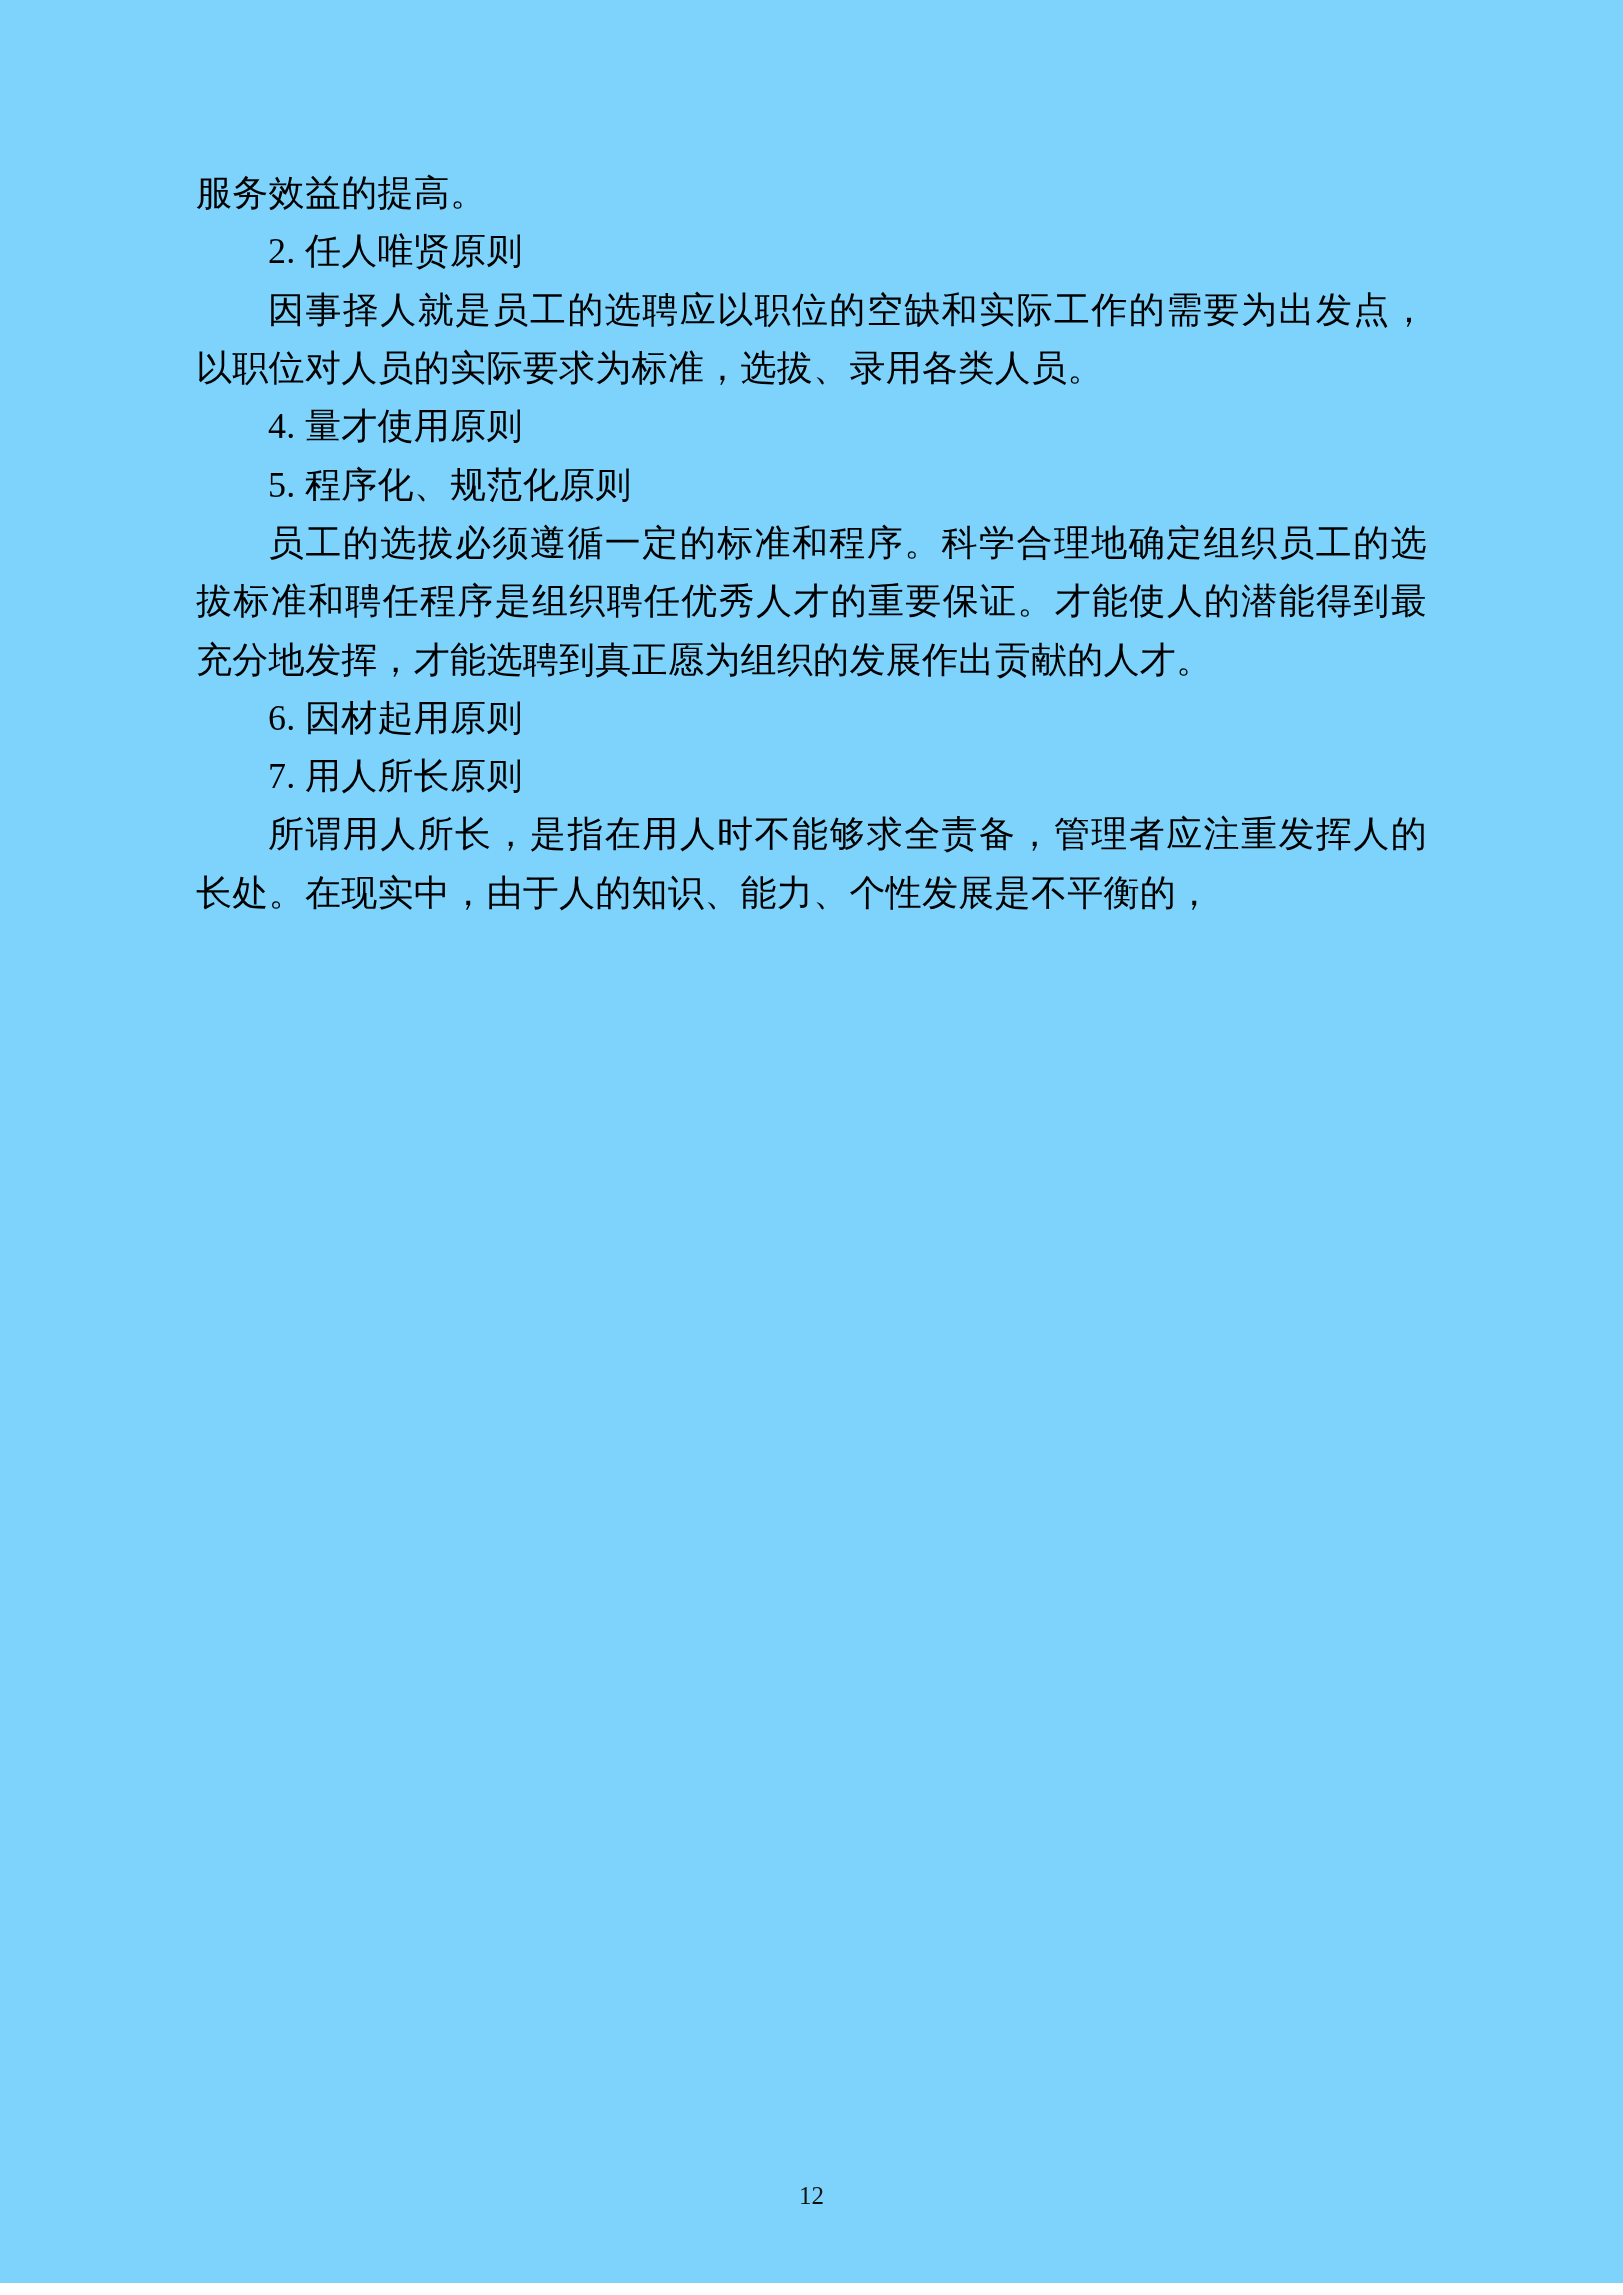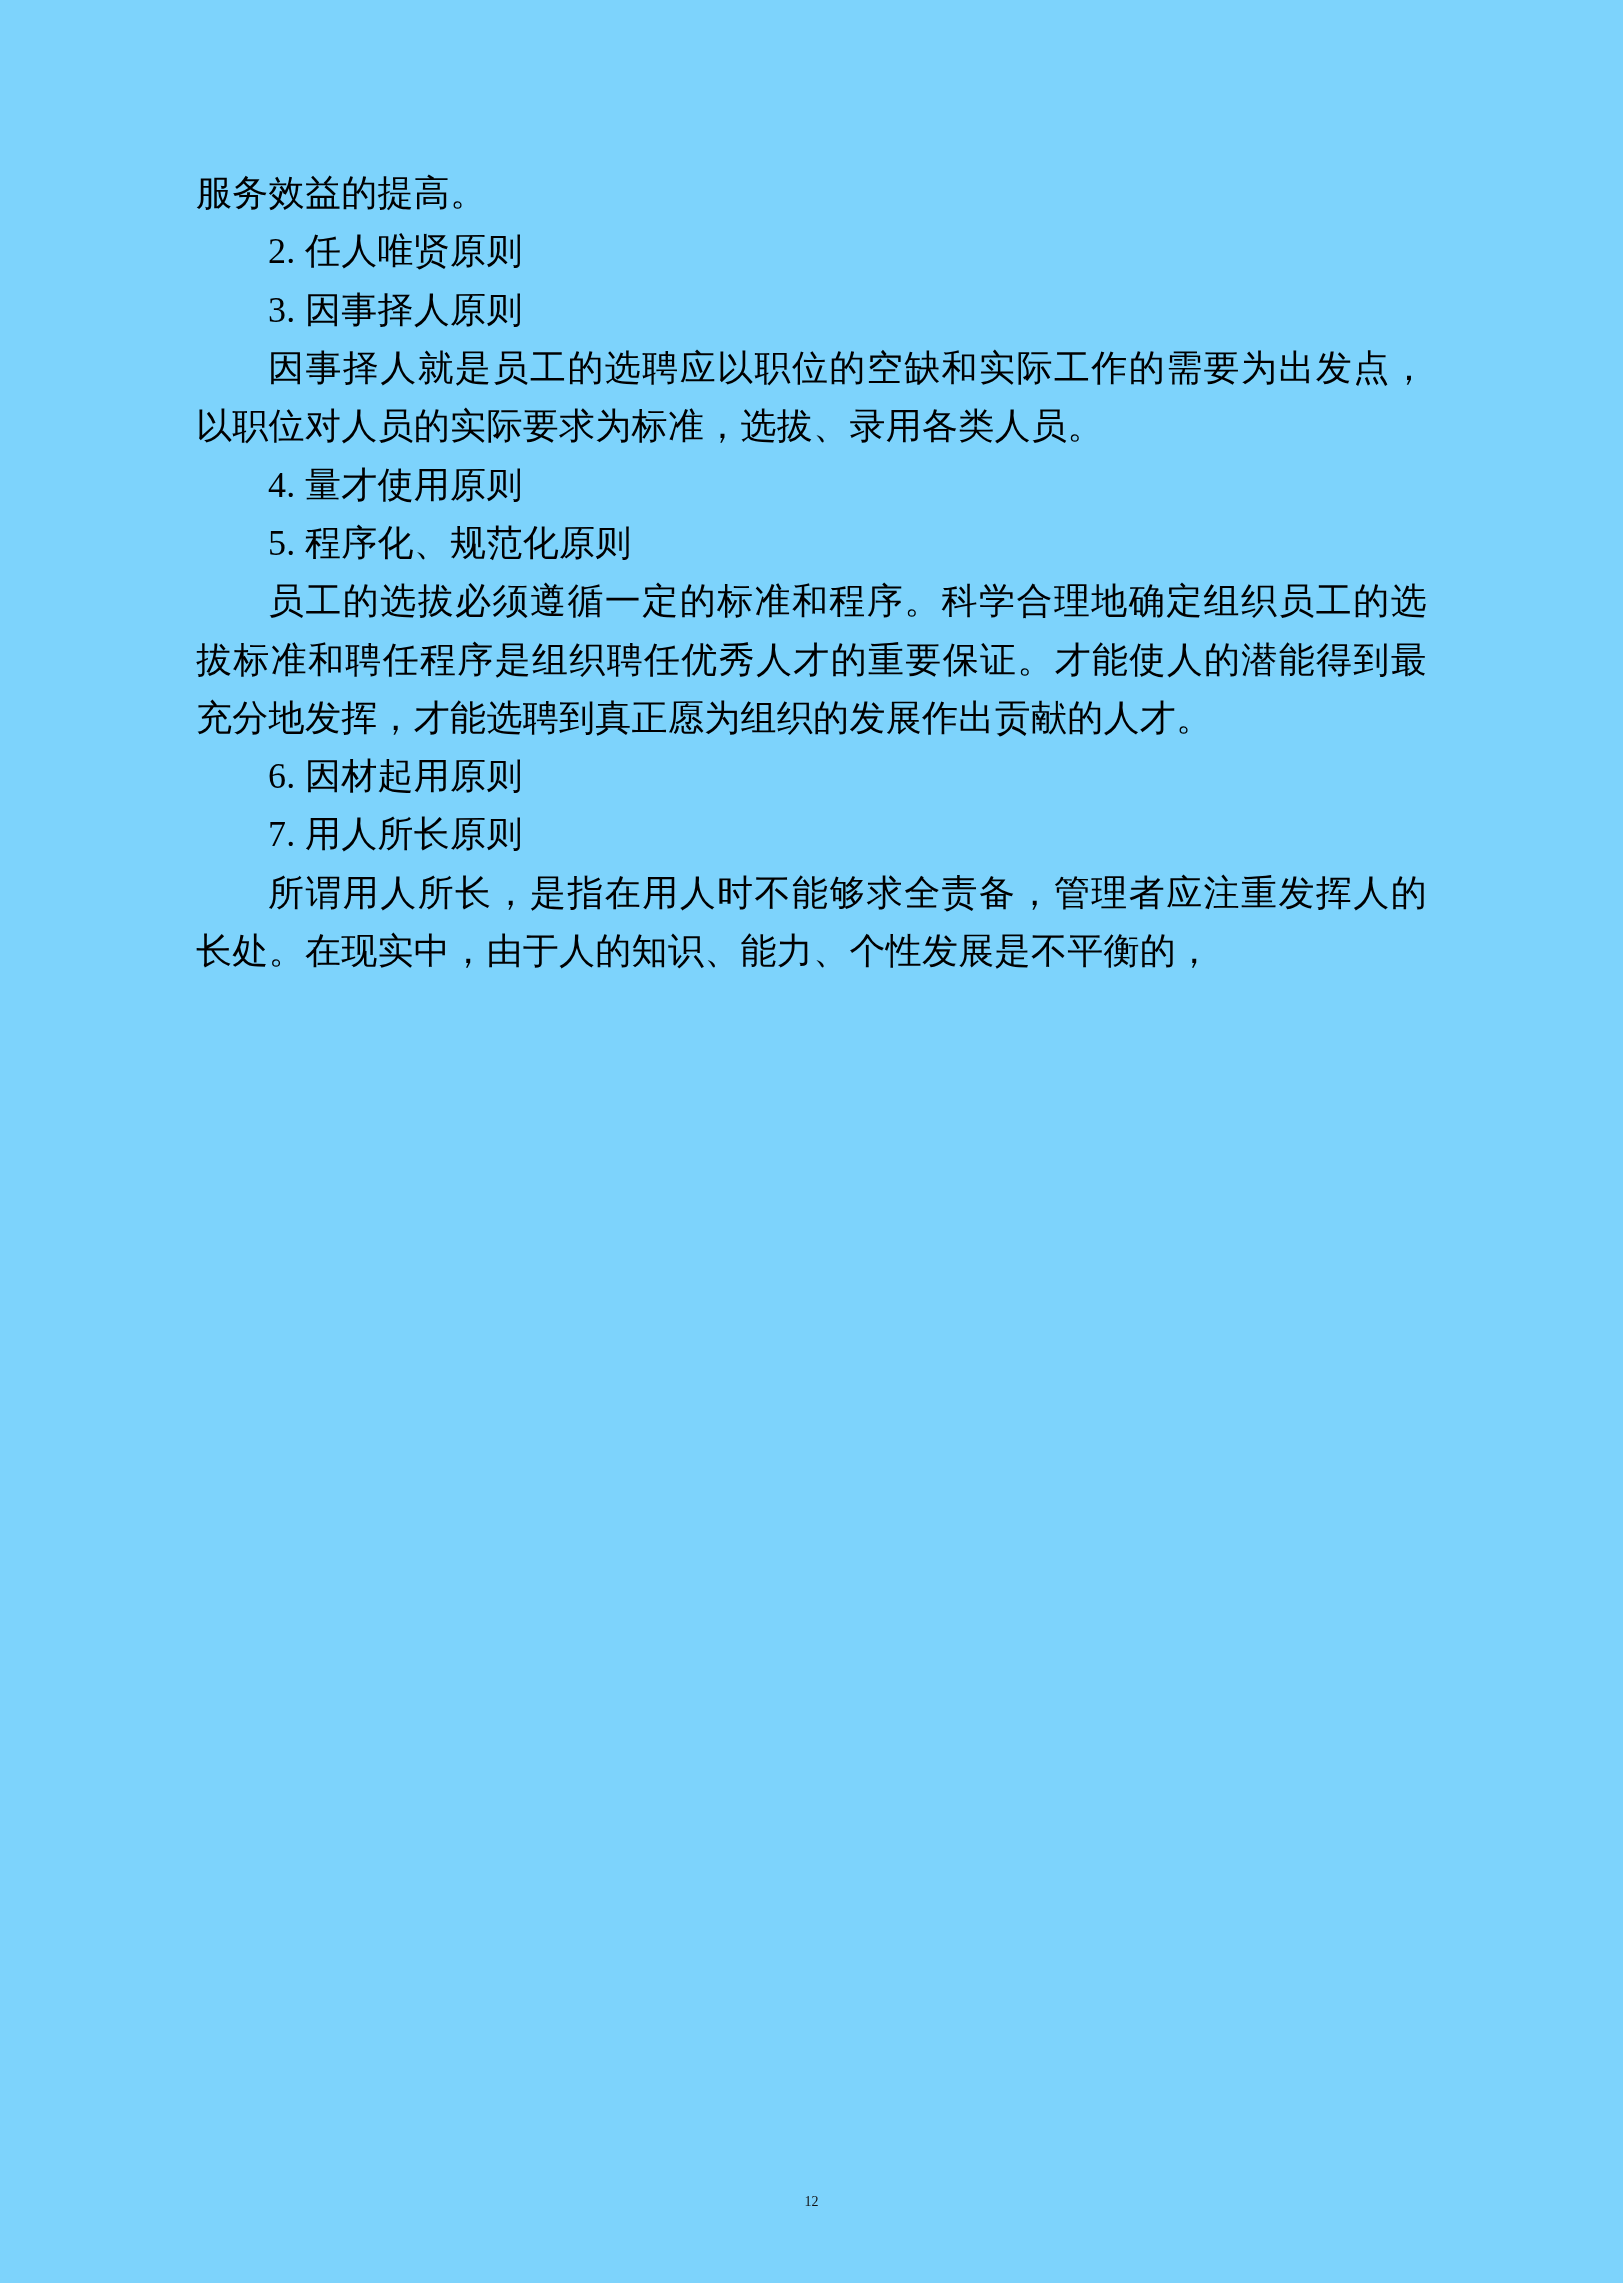--- a/index.html
+++ b/index.html
@@ -37,33 +37,32 @@
   }
   .noindent {
     text-indent: 0;
   }
   .footer {
     position: absolute;
     left: 0;
     right: 0;
     bottom: 73px;
     text-align: center;
-    font-size: 14px;
+    font-size: 25px;
     font-family: "Liberation Serif", "DejaVu Serif", serif;
     color: #111111;
   }
 </style>
 </head>
 <body>
 
 <div class="page">
   <div class="content">
     <p class="para noindent">服务效益的提高。</p>
     <p class="para indent">2. 任人唯贤原则</p>
-    <p class="para indent">3. 因事择人原则</p>
     <p class="para indent">因事择人就是员工的选聘应以职位的空缺和实际工作的需要为出发点，以职位对人员的实际要求为标准，选拔、录用各类人员。</p>
     <p class="para indent">4. 量才使用原则</p>
     <p class="para indent">5. 程序化、规范化原则</p>
     <p class="para indent">员工的选拔必须遵循一定的标准和程序。科学合理地确定组织员工的选拔标准和聘任程序是组织聘任优秀人才的重要保证。才能使人的潜能得到最充分地发挥，才能选聘到真正愿为组织的发展作出贡献的人才。</p>
     <p class="para indent">6. 因材起用原则</p>
     <p class="para indent">7. 用人所长原则</p>
     <p class="para indent">所谓用人所长，是指在用人时不能够求全责备，管理者应注重发挥人的长处。在现实中，由于人的知识、能力、个性发展是不平衡的，</p>
   </div>
   <div class="footer">12</div>
 </div>

